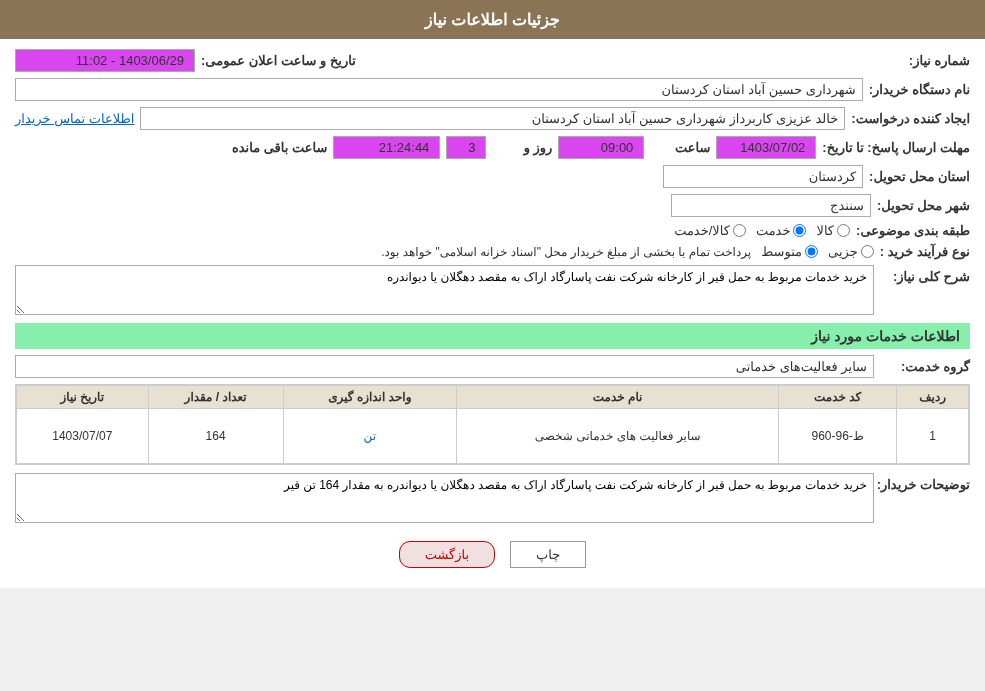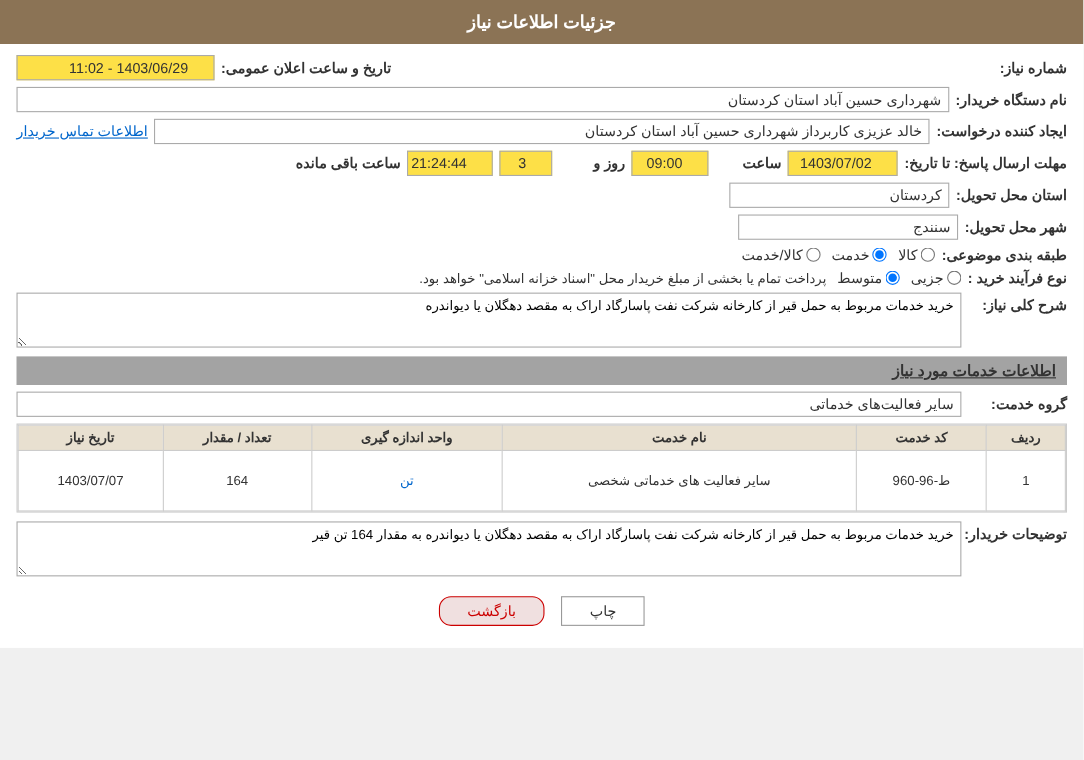--- a/index.html
+++ b/index.html
@@ -35,23 +35,23 @@
     .row:last-child { margin-bottom: 0; }
     .label {
       color: #333;
       white-space: nowrap;
       min-width: 90px;
       text-align: right;
       font-weight: bold;
     }
     .label-sm { min-width: 60px; }
     .input-field {
-      background: #fde047;
+      background: #d946ef;
       border: 1px solid #aaa;
-      padding: 3px 23px;
+      padding: 3px 10px;
       min-height: 22px;
       direction: rtl;
       text-align: right;
     }
     .input-medium { width: 180px; }
     .input-small { width: 100px; }
     .field-value {
       background: #fff;
       border: 1px solid #aaa;
       padding: 3px 6px;
@@ -68,26 +68,25 @@
       display: flex;
       align-items: center;
       gap: 10px;
     }
     .radio-item {
       display: flex;
       align-items: center;
       gap: 3px;
     }
     .section-title {
-      background: #a3a3a3;
+      background: #86efac;
       padding: 5px 10px;
       font-weight: bold;
       font-size: 14px;
       margin-bottom: 6px;
-      text-decoration: underline;
     }
     .table-container {
       border: 1px solid #ccc;
       margin-bottom: 8px;
     }
     table {
       width: 100%;
       border-collapse: collapse;
       font-size: 12px;
     }
@@ -181,24 +180,24 @@
     <div class="row">
       <span class="label">ایجاد کننده درخواست:</span>
       <div class="field-value">خالد عزیزی کاربرداز شهرداری حسین آباد استان کردستان</div>
       <span class="blue-link">اطلاعات تماس خریدار</span>
     </div>
 
     <div class="row">
       <span class="label">مهلت ارسال پاسخ: تا تاریخ:</span>
       <div class="input-field input-small">1403/07/02</div>
       <span class="label label-sm">ساعت</span>
-      <div class="input-field" style="width:70px">09:00</div>
+      <div class="input-field" style="width:86px">09:00</div>
       <span class="label label-sm">روز و</span>
       <div class="input-field" style="width:40px">3</div>
-      <div class="input-field" style="width:78px">21:24:44</div>
+      <div class="input-field" style="width:107px">21:24:44</div>
       <span class="label label-sm">ساعت باقی مانده</span>
     </div>
 
     <div class="row">
       <span class="label">استان محل تحویل:</span>
       <div class="field-value" style="max-width:200px">کردستان</div>
     </div>
 
     <div class="row">
       <span class="label">شهر محل تحویل:</span>

